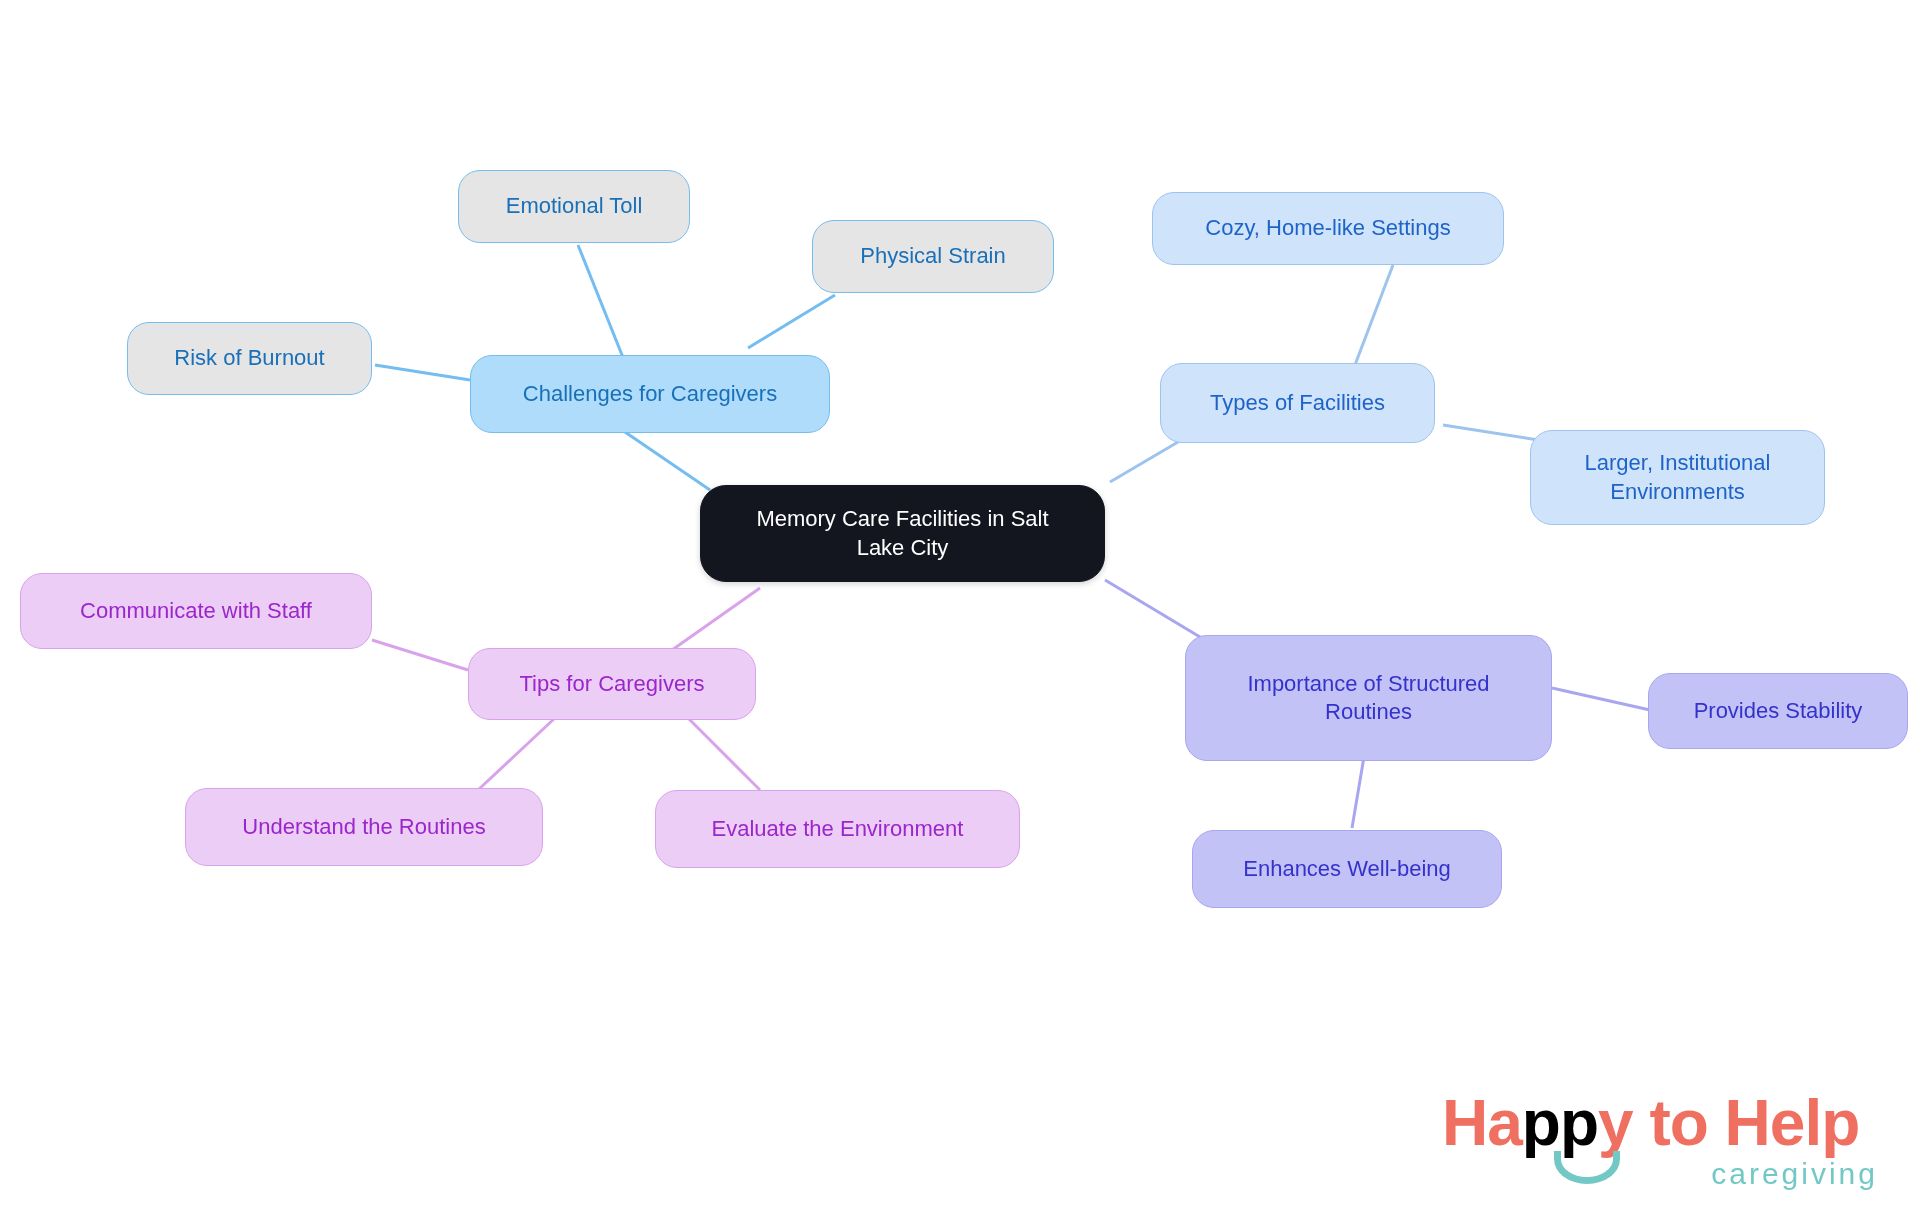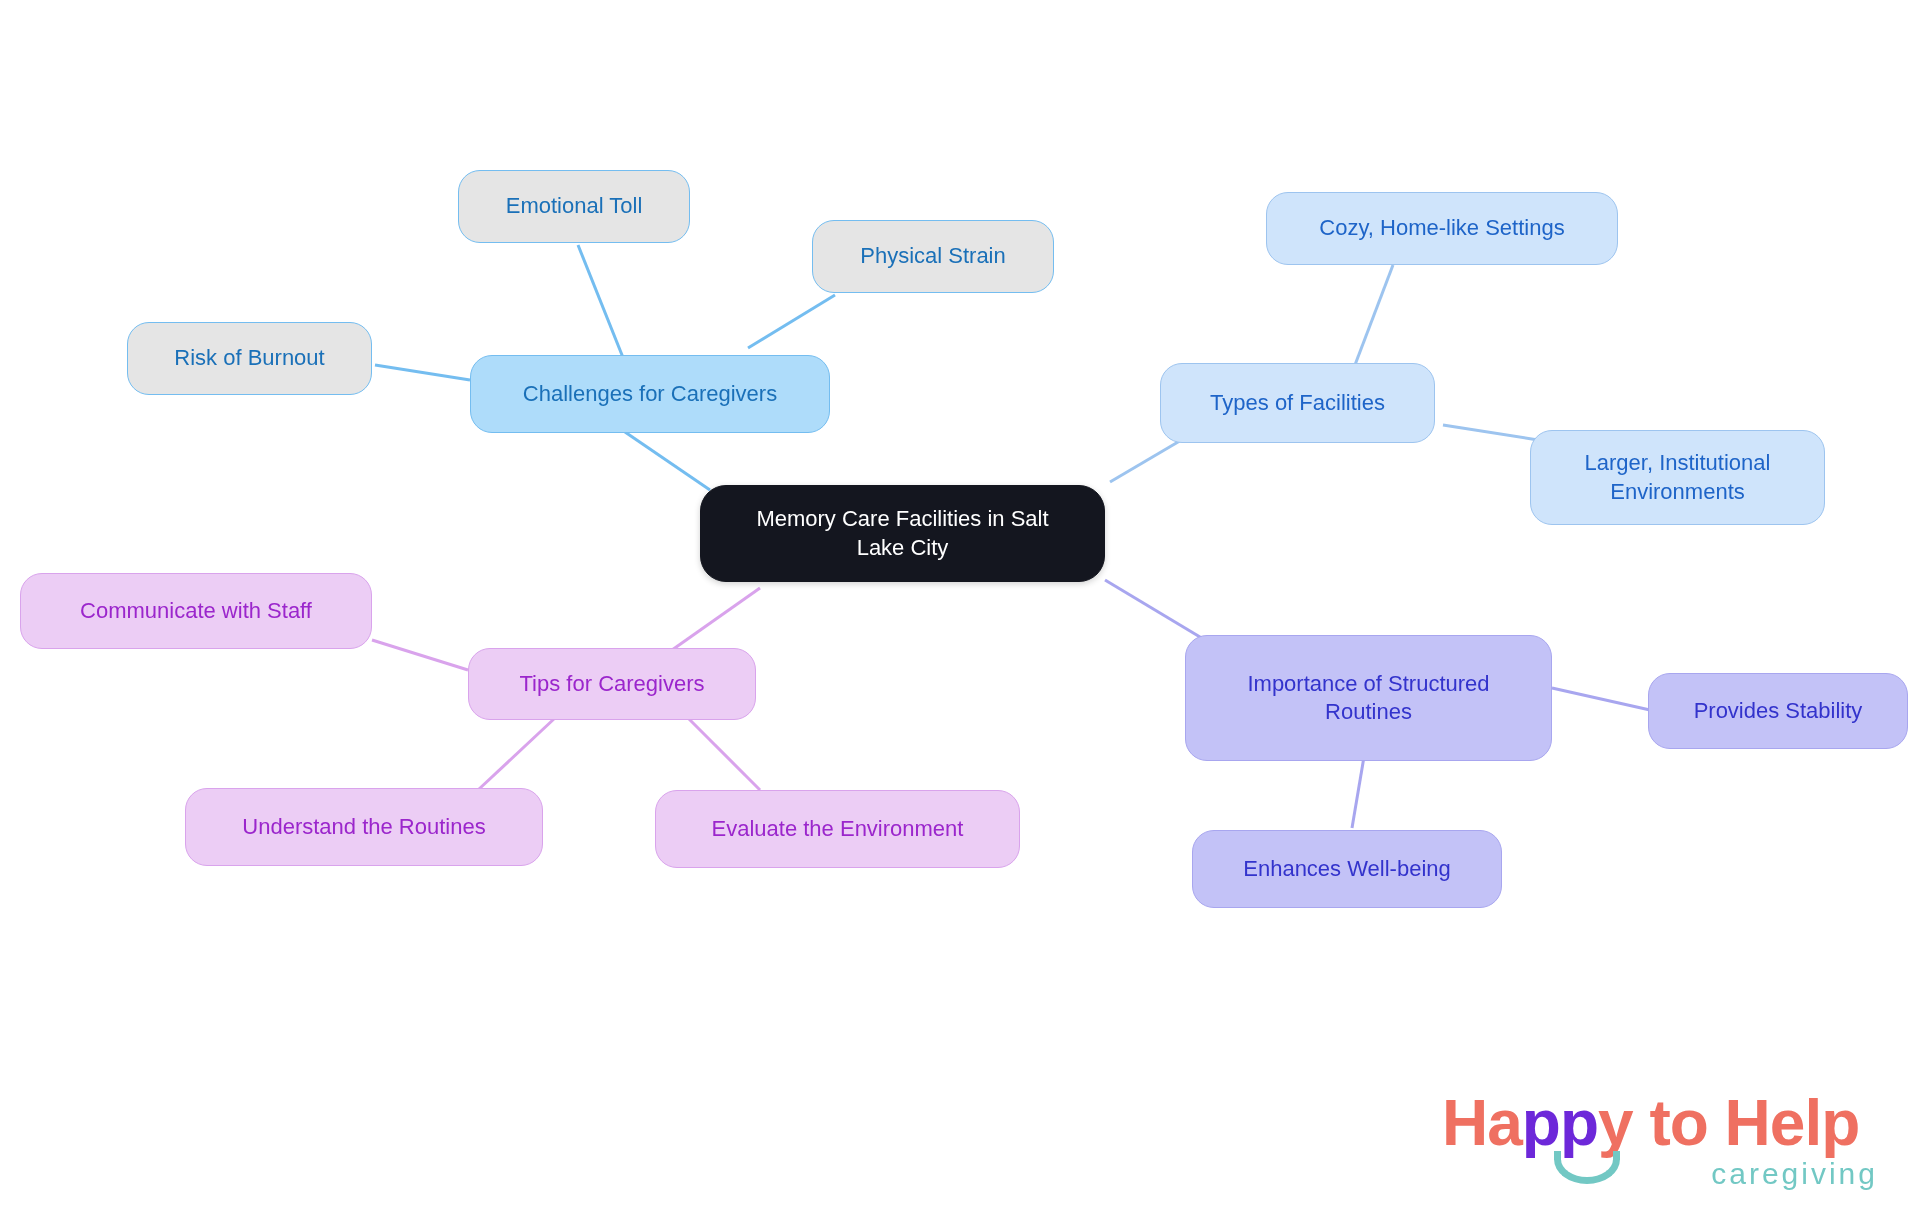--- a/index.html
+++ b/index.html
@@ -123,21 +123,21 @@
     font-size: 64px;
     font-weight: bold;
     letter-spacing: -1px;
     line-height: 1;
     position: absolute;
     left: 0;
     top: 8px;
     white-space: nowrap;
   }
   .logo-coral { color: #ef7061; }
-  .logo-teal  { color: #6d28d9; }
+  .logo-teal  { color: #000000; }
   .logo-sub {
     position: absolute;
     right: 4px;
     bottom: 4px;
     font-size: 30px;
     color: #72c8c4;
     letter-spacing: 3px;
     line-height: 1;
   }
   .logo-smile {
@@ -194,21 +194,21 @@
   <div class="node blue1" style="left:470px; top:355px; width:360px; height:78px;">Challenges for Caregivers</div>
 
   <div class="node blue2" style="left:458px; top:170px; width:232px; height:73px;">Emotional Toll</div>
 
   <div class="node blue2" style="left:812px; top:220px; width:242px; height:73px;">Physical Strain</div>
 
   <div class="node blue2" style="left:127px; top:322px; width:245px; height:73px;">Risk of Burnout</div>
 
   <div class="node paleblue1" style="left:1160px; top:363px; width:275px; height:80px;text-align:right;">Types of Facilities</div>
 
-  <div class="node paleblue2" style="left:1266px; top:192px; width:352px; height:73px;">Cozy, Home-like Settings</div>
+  <div class="node paleblue2" style="left:1152px; top:192px; width:352px; height:73px;">Cozy, Home-like Settings</div>
 
   <div class="node paleblue2" style="left:1530px; top:387px; width:295px; height:95px;margin-top:43px;">Larger, Institutional
 Environments</div>
 
   <div class="node violet1" style="left:1185px; top:635px; width:367px; height:126px;">Importance of Structured
 Routines</div>
 
   <div class="node violet2" style="left:1648px; top:673px; width:260px; height:76px;">Provides Stability</div>
 
   <div class="node violet2" style="left:1192px; top:830px; width:310px; height:78px;">Enhances Well-being</div>

